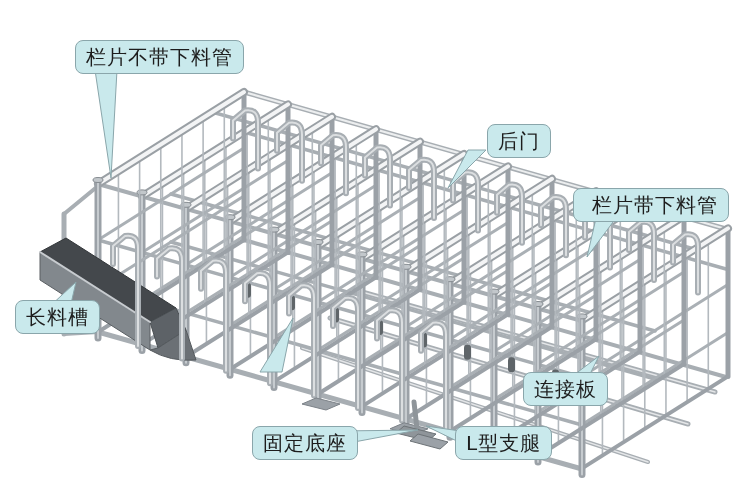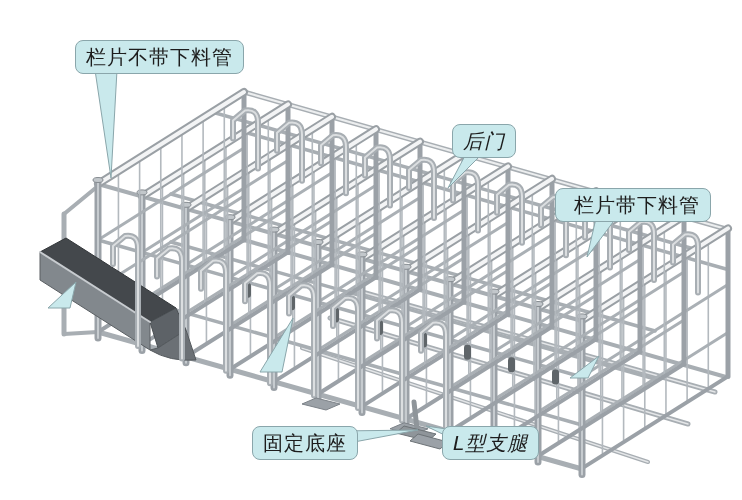--- a/index.html
+++ b/index.html
@@ -8,26 +8,26 @@
     overflow:hidden; font-family:"DejaVu Sans","Liberation Sans",sans-serif;
   }
   .stage svg{position:absolute; left:0; top:0;}
   .callout{
     position:absolute; z-index:2; white-space:nowrap;
     background:#c9e9ec; border:1px solid #8aa6ab; border-radius:8px;
     padding:3px 10px; font-size:20px; line-height:26px; color:#1d1d1d;
     letter-spacing:1px;
   }
   #lbl-panel-no-pipe {left:75px;  top:40px;}
-  #lbl-back-door     {left:452px; top:124px;font-style:italic;}
-  #lbl-panel-pipe    {left:555px; top:188px;padding-left:18px;}
+  #lbl-back-door     {left:487px; top:124px;}
+  #lbl-panel-pipe    {left:573px; top:188px;padding-left:18px;}
   #lbl-trough        {left:15px;  top:300px;}
   #lbl-front-door    {left:222px; top:366px;}
   #lbl-base          {left:252px; top:426px;}
-  #lbl-leg           {left:442px; top:426px;font-style:italic;}
+  #lbl-leg           {left:455px; top:426px;}
   #lbl-plate         {left:523px; top:372px;}
 </style>
 </head>
 <body>
 
 <div class="stage">
 
   <svg id="scene" width="742" height="500" viewBox="0 0 742 500">
       <g>
         <line x1="355" y1="290" x2="715" y2="392" stroke="#a8aeb3" stroke-width="5" stroke-linecap="round"></line>
@@ -308,15 +308,17 @@
         <polygon points="260,372 282,372 293,318" fill="#c9e9ec" stroke="#8aa6ab" stroke-width="1" stroke-linejoin="round"></polygon>
         <polygon points="338,431 338,445 418,430" fill="#c9e9ec" stroke="#8aa6ab" stroke-width="1" stroke-linejoin="round"></polygon>
         <polygon points="467,432 467,446 426,426" fill="#c9e9ec" stroke="#8aa6ab" stroke-width="1" stroke-linejoin="round"></polygon>
         <polygon points="570,378 588,378 599,356" fill="#c9e9ec" stroke="#8aa6ab" stroke-width="1" stroke-linejoin="round"></polygon>
       </g>
     </svg>
 
   <div class="callout" id="lbl-panel-no-pipe">栏片不带下料管</div>
   <div class="callout" id="lbl-back-door">后门</div>
   <div class="callout" id="lbl-panel-pipe">栏片带下料管</div>
+  <div class="callout" id="lbl-trough">长料槽</div>
   <div class="callout" id="lbl-base">固定底座</div>
   <div class="callout" id="lbl-leg">L型支腿</div>
+  <div class="callout" id="lbl-plate">连接板</div>
 </div>
 
 </body></html>

